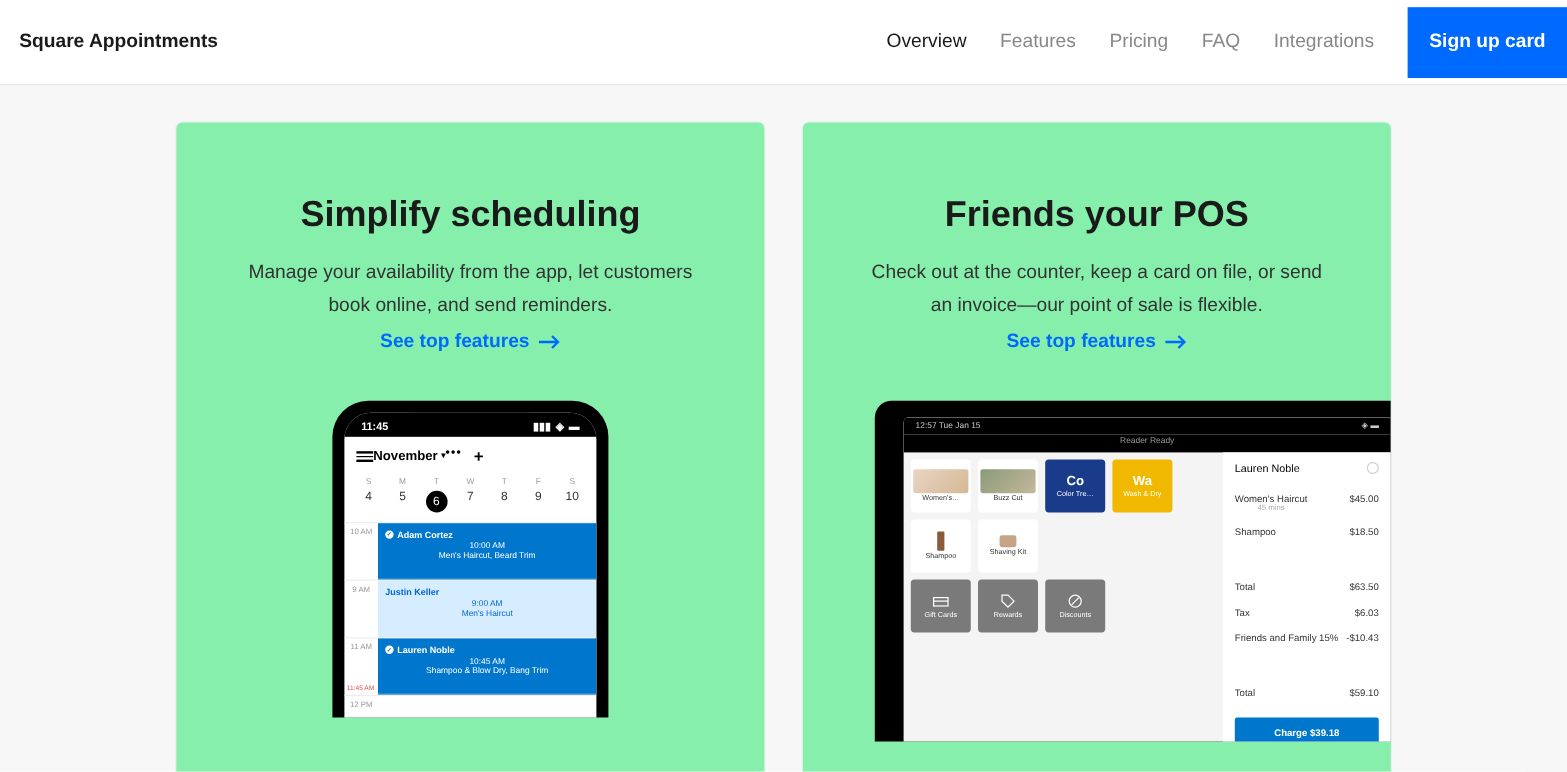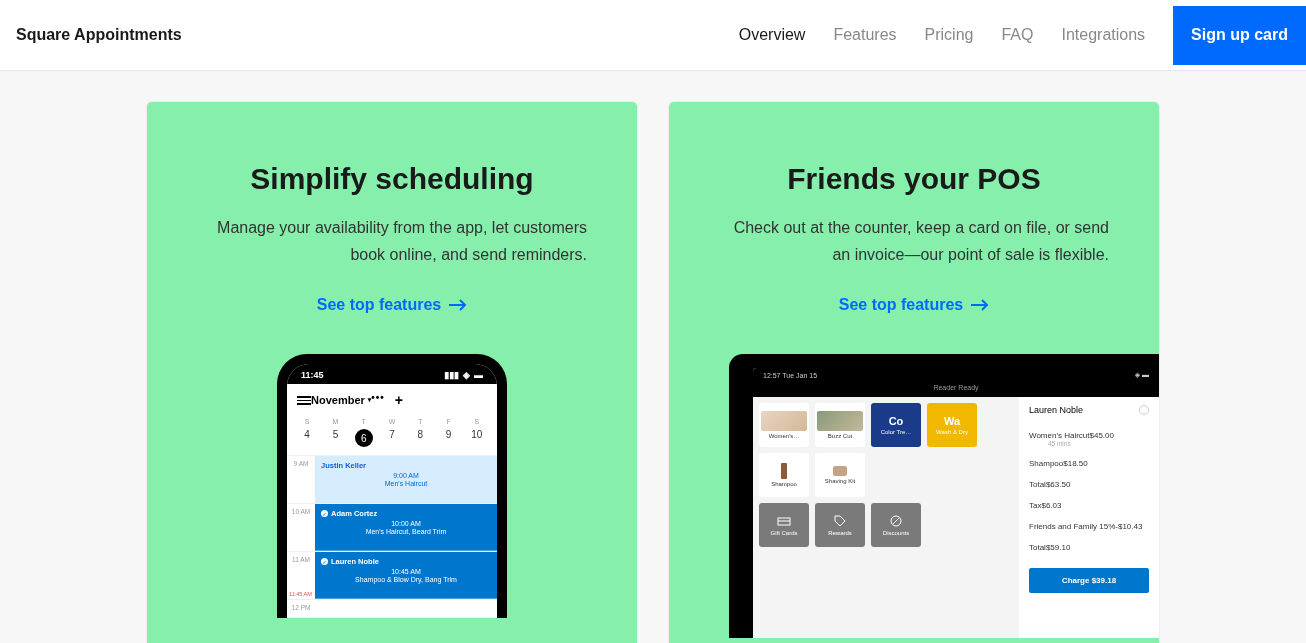--- a/index.html
+++ b/index.html
@@ -10,21 +10,21 @@
 .brand { font-size: 16px; font-weight: 600; color: #1a1a1a; }
 .nav { display: flex; align-items: center; gap: 28px; }
 .nav-link { font-size: 16px; color: #888; text-decoration: none; cursor: pointer; }
 .nav-link.active { color: #1a1a1a; }
 .signup-btn { background: #006aff; color: #fff; font-size: 16px; font-weight: 600; padding: 18px 18px; border: none; cursor: pointer; height: 59px; }
 
 
 .content { background: #f7f7f7; padding: 30px 0 0 0; display: flex; justify-content: center; gap: 30px; height: 584px; }
 .card { background: #86efac; border: 1px solid #eee; border-radius: 6px; width: 492px; padding: 60px 30px 0 30px; text-align: center; overflow: hidden; position: relative; }
 .card h2 { font-size: 30px; font-weight: 600; color: #1a1a1a; margin-bottom: 18px; }
-.card p { font-size: 16px; color: #333; line-height: 1.7; margin-bottom: 28px; padding: 0 20px; text-align: right; }
+.card p { font-size: 16px; color: #333; line-height: 1.7; margin-bottom: 8px; padding: 0 20px; }
 .card .link { color: #006aff; font-weight: 600; font-size: 16px; text-decoration: none; display: inline-flex; align-items: center; gap: 8px; cursor: pointer; text-align: right; }
 .arrow-icon { display: inline-block; }
 .arrow-icon svg { display: block; }
 
 
 .phone { width: 230px; margin: 40px auto 0; background: #000; border-radius: 30px 30px 0 0; padding: 10px 10px 0 10px; position: relative; }
 .phone-screen { background: #fff; border-radius: 22px 22px 0 0; overflow: hidden; }
 .phone-status { background: #000; color: #fff; display: flex; justify-content: space-between; align-items: center; padding: 6px 14px 4px; font-size: 9px; font-weight: 600; }
 .phone-status .time { flex: 1; text-align: left; }
 .phone-icons { display: flex; gap: 4px; align-items: center; }
@@ -62,23 +62,23 @@
 .grid-item { width: 50px; height: 44px; background: #fff; border-radius: 3px; display: flex; flex-direction: column; align-items: center; justify-content: center; font-size: 6px; color: #333; gap: 2px; padding: 2px; }
 .grid-item.blue { background: #1a3a8a; color: #fff; font-weight: 600; font-size: 11px; justify-content: center; }
 .grid-item.yellow { background: #f0b800; color: #fff; font-weight: 600; font-size: 11px; }
 .grid-item.gray { background: #7a7a7a; color: #fff; }
 .grid-item .item-label { font-size: 6px; color: inherit; }
 .grid-item .item-img { width: 100%; height: 20px; background: linear-gradient(135deg,#e8d5c4,#d4b896); border-radius: 2px; }
 .grid-item .item-img.buzz { background: linear-gradient(135deg,#8a9a7a,#c4b89a); }
 .grid-item .item-icon { width: 14px; height: 14px; display: flex; align-items: center; justify-content: center; }
 .tablet-side { width: 140px; background: #fff; padding: 8px 10px; font-size: 8px; }
 .side-header { display: flex; justify-content: space-between; align-items: center; margin-bottom: 10px; font-size: 9px; }
-.side-row { display: flex; justify-content: flex-start; padding: 6px 0; font-size: 8px; color: #333; }
+.side-row { display: flex; justify-content: space-between; padding: 6px 0; font-size: 8px; color: #333; }
 .side-row .sub { color: #aaa; font-size: 6.5px; }
-.side-row.bold { font-weight: 500; }
+.side-row.bold { font-weight: 500; margin-top: 25px; }
 .charge-btn { background: #0077cc; color: #fff; text-align: center; padding: 8px; font-size: 8px; font-weight: 600; margin-top: 10px; border-radius: 2px; }
 
 .notch { position: absolute; top: 10px; left: 50%; transform: translateX(-50%); width: 100px; height: 18px; background: #000; border-radius: 0 0 12px 12px; z-index: 2; }
 </style>
 </head>
 <body>
 
 <div class="header">
   <div class="brand">Square Appointments</div>
   <div class="nav">
@@ -145,36 +145,36 @@
           <div class="date-cell"><span>4</span></div>
           <div class="date-cell"><span>5</span></div>
           <div class="date-cell selected"><span>6</span></div>
           <div class="date-cell"><span>7</span></div>
           <div class="date-cell"><span>8</span></div>
           <div class="date-cell"><span>9</span></div>
           <div class="date-cell"><span>10</span></div>
         </div>
         <div class="schedule">
           <div class="sched-row">
+            <div class="sched-time">10 AM</div>
+            <div class="sched-event event-dark">
+              <div class="event-name">
+                  <span class="check-icon">✓</span>
+                  <span>Adam Cortez</span>
+                </div>
+              <div class="event-time">10:00 AM</div>
+              <div class="event-desc">Men's Haircut, Beard Trim</div>
+            </div>
+          </div>
+          <div class="sched-row">
             <div class="sched-time">9 AM</div>
             <div class="sched-event event-light">
               <div class="event-name">Justin Keller</div>
               <div class="event-time">9:00 AM</div>
               <div class="event-desc">Men's Haircut</div>
-            </div>
-          </div>
-          <div class="sched-row">
-            <div class="sched-time">10 AM</div>
-            <div class="sched-event event-dark">
-              <div class="event-name">
-                  <span class="check-icon">✓</span>
-                  <span>Adam Cortez</span>
-                </div>
-              <div class="event-time">10:00 AM</div>
-              <div class="event-desc">Men's Haircut, Beard Trim</div>
             </div>
           </div>
           <div class="sched-row">
             <div class="sched-time"><span>11 AM</span><span class="red-time">11:45 AM</span></div>
             <div class="sched-event event-dark">
               <div class="event-name">
                   <span class="check-icon">✓</span>
                   <span>Lauren Noble</span>
                 </div>
               <div class="event-time">10:45 AM</div>

